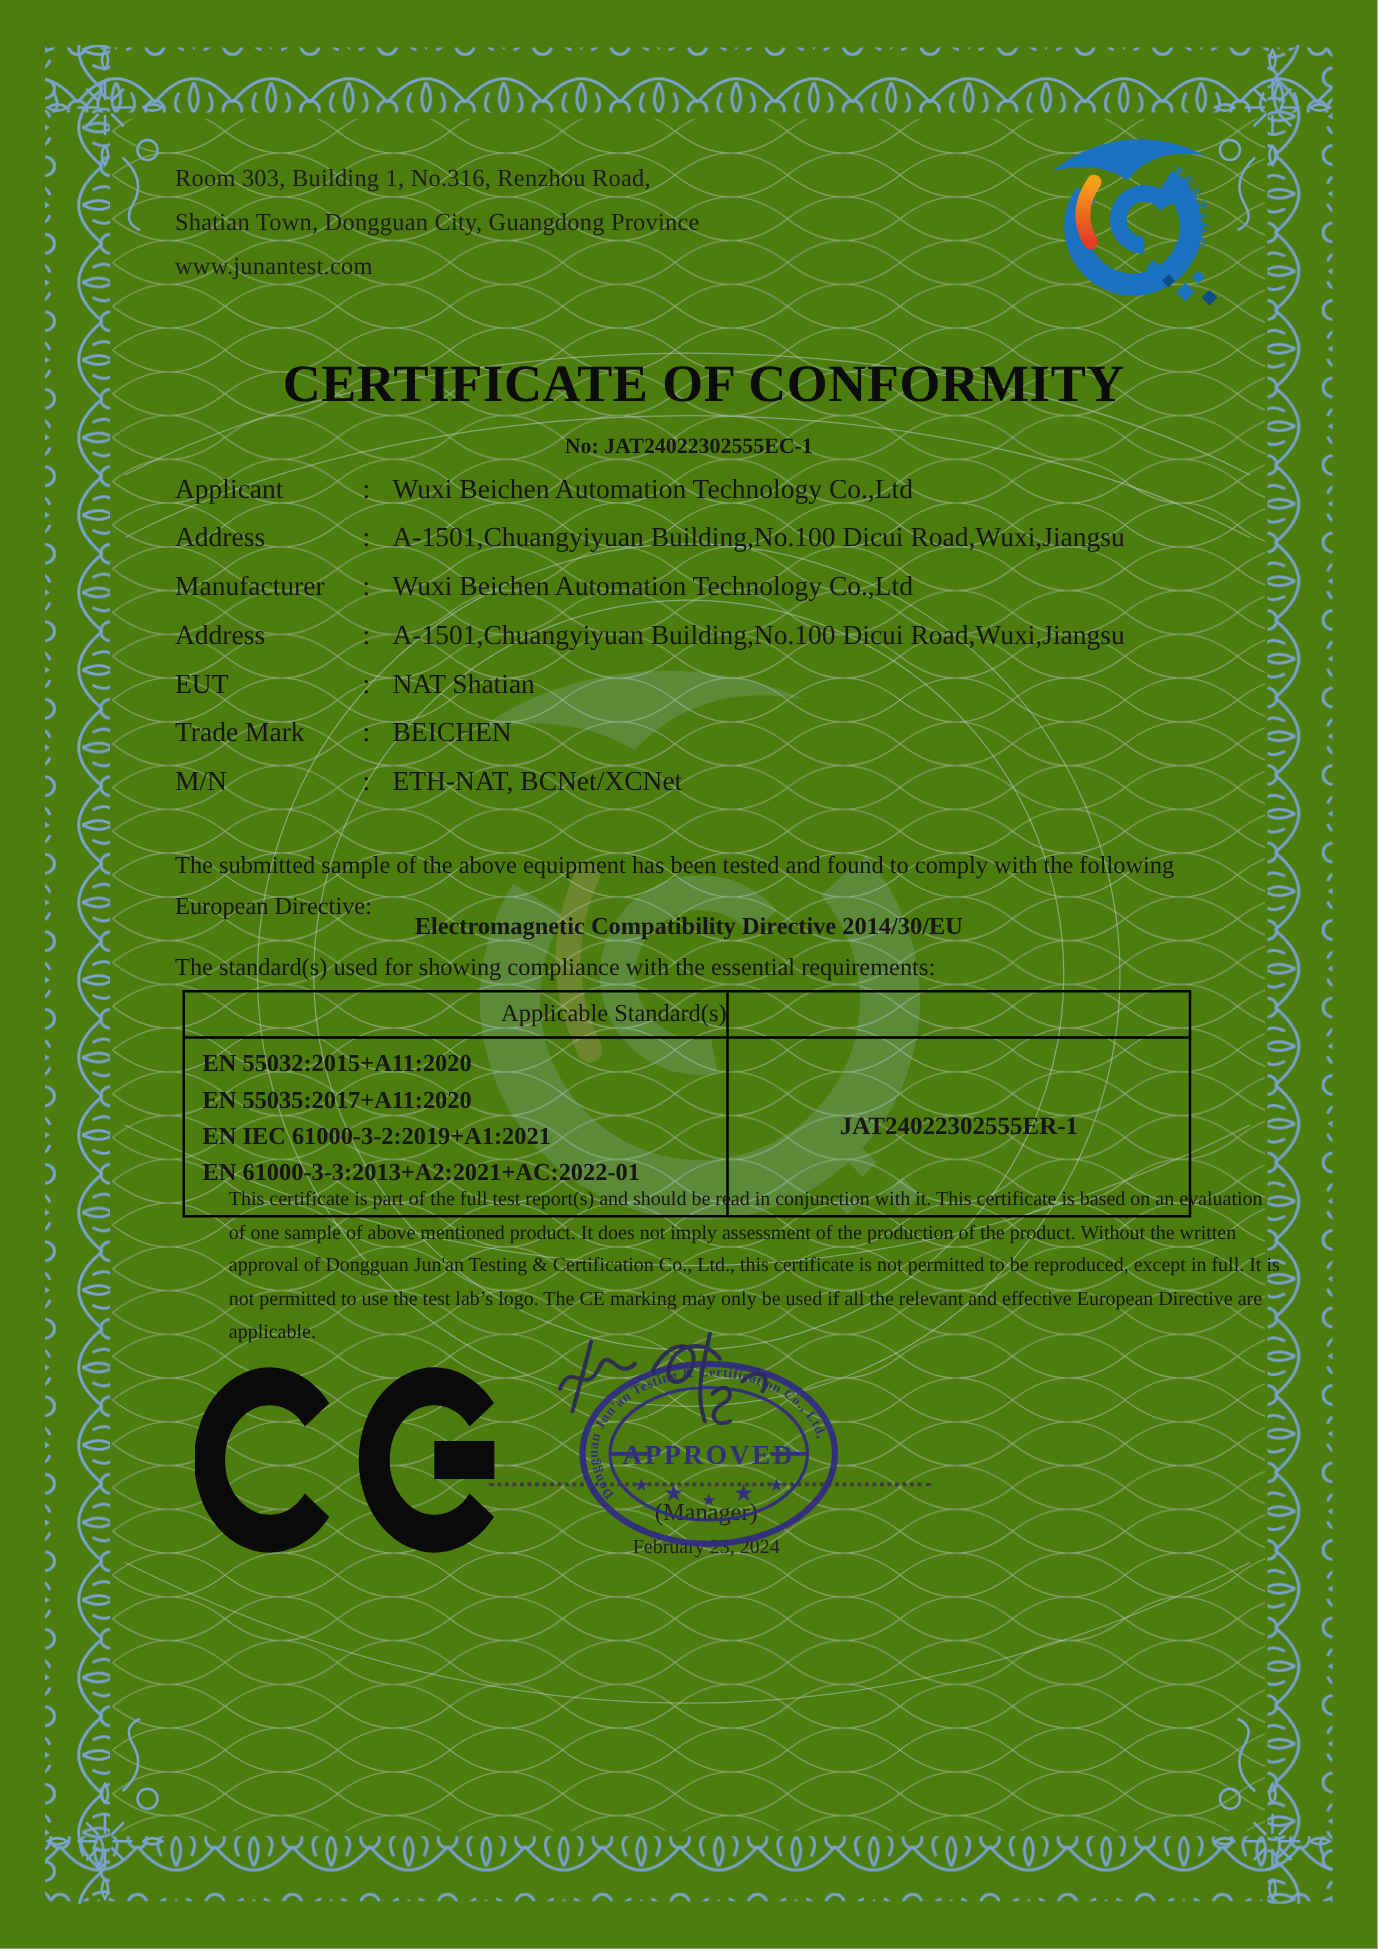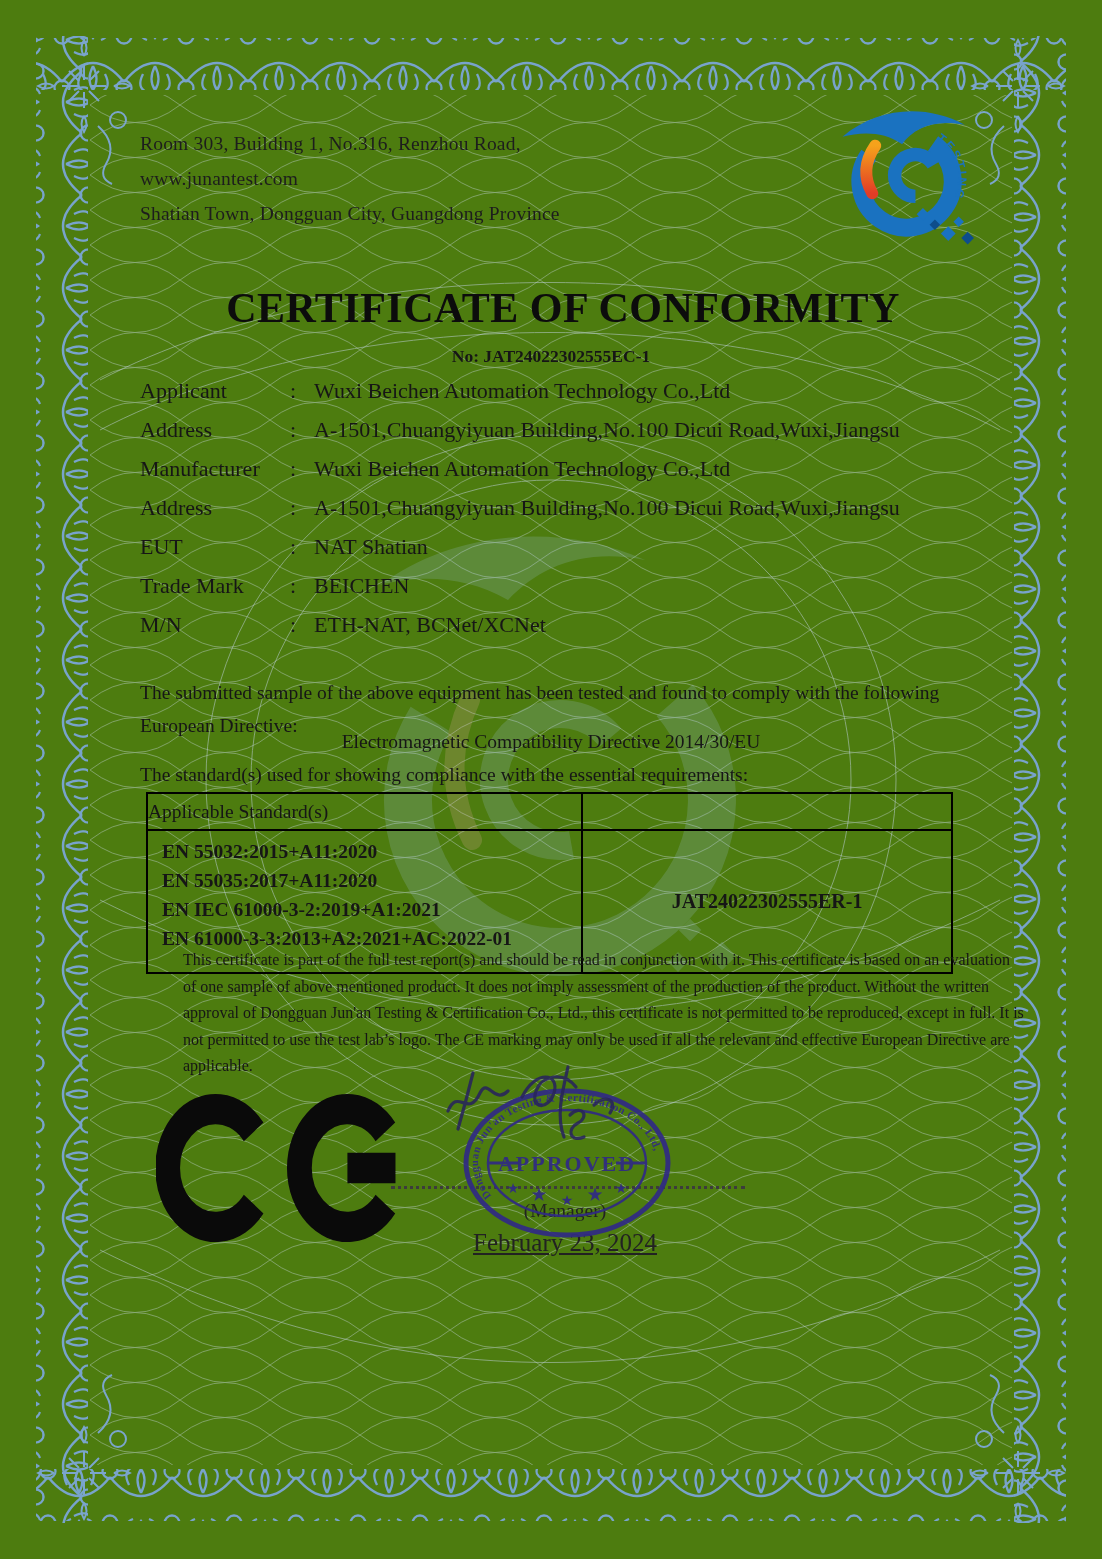--- a/index.html
+++ b/index.html
@@ -16,36 +16,36 @@
   .addr{left:140px;top:126px;font-size:19.5px;line-height:35px;letter-spacing:.2px;color:#1d1d1d;}
   .title{left:12px;width:1102px;top:284px;text-align:center;font-size:42px;font-weight:bold;
          letter-spacing:.5px;color:#0c0c0c;}
   .certno{left:0;width:1102px;top:346px;text-align:center;font-size:17.5px;font-weight:bold;}
   .fields{left:140px;top:371px;width:820px;}
   .frow{display:flex;height:39px;align-items:center;font-size:22px;}
   .flabel{flex:0 0 150px;}
   .fcolon{flex:0 0 24px;}
   .fvalue{flex:1;white-space:nowrap;}
   .intro{left:140px;top:676px;width:838px;font-size:19.5px;line-height:33px;}
-  .directive{left:0;width:1102px;top:731px;text-align:center;font-size:19.5px;font-weight:normal;}
+  .directive{left:0;width:1102px;top:731px;text-align:center;font-size:19.5px;font-weight:bold;}
   .stdnote{left:140px;top:764px;width:840px;font-size:19.5px;}
   .tbl{left:146px;top:792px;width:803px;border:2px solid #000;background:rgba(255,255,255,.0);}
   .thead{display:flex;border-bottom:2px solid #000;height:35px;line-height:35px;
-         text-align:left;font-size:19.5px;flex-direction:column;}
+         text-align:right;font-size:19.5px;flex-direction:column;}
   .tc1{width:54.2%;border-right:2px solid #000;box-sizing:border-box;}
   .tc2{flex:1;}
   .tbody{display:flex;}
   .tb1{width:54.2%;border-right:2px solid #000;box-sizing:border-box;
        padding:6px 4px 19px 14px;font-weight:bold;font-size:19.5px;line-height:29px;}
   .tb2{flex:1;display:flex;align-items:center;justify-content:center;
        font-weight:bold;font-size:20px;}
   .disc{left:140px;top:947px;width:842px;font-size:16px;line-height:26.6px;margin-left:43px;}
   .dotline{left:391px;top:1186px;width:354px;height:0;border-bottom:3px dotted #3c3c3c;}
   .manager{left:415px;top:1200px;width:300px;text-align:center;font-size:19.5px;color:#222;}
-  .issuedate{left:405px;top:1229px;width:320px;text-align:center;font-size:25px;color:#222;text-decoration:underline;}
+  .issuedate{left:405px;top:1229px;width:320px;text-align:center;font-size:16px;color:#222;}
   .stamp-wrap{left:418px;top:1053px;opacity:.93;}
 </style>
 </head>
 <body>
 
 <div class="page">
 
   <svg class="bg" width="1102" height="1559" viewBox="0 0 1102 1559" aria-hidden="true">
     <defs>
       <pattern id="lace" width="62" height="52" patternUnits="userSpaceOnUse">
@@ -109,22 +109,22 @@
     </g>
 
     <use href="#corner" transform="translate(84,86)"></use>
     <use href="#corner" transform="translate(1018,86) scale(-1,1)"></use>
     <use href="#corner" transform="translate(1018,1473) scale(-1,-1)"></use>
     <use href="#corner" transform="translate(84,1473) scale(1,-1)"></use>
   </svg>
 
   <div class="abs addr z1">
     <div>Room 303, Building 1, No.316, Renzhou Road,</div>
+    <div>Shatian Town, Dongguan City, Guangdong Province</div>
     <div>www.junantest.com</div>
-    <div>Shatian Town, Dongguan City, Guangdong Province</div>
   </div>
 
   <svg class="abs z1" style="left:836px;top:98px;" width="156" height="152" viewBox="0 0 104 102">
     <defs>
       <linearGradient id="lg" x1="0" y1="0" x2="0" y2="1">
         <stop offset="0" stop-color="#f5a21b"></stop>
           <stop offset="1" stop-color="#e23c26"></stop>
       </linearGradient>
       <path id="tp" d="M67,28 A30,30 0 0 1 77,70" fill="none"></path>
     </defs>

